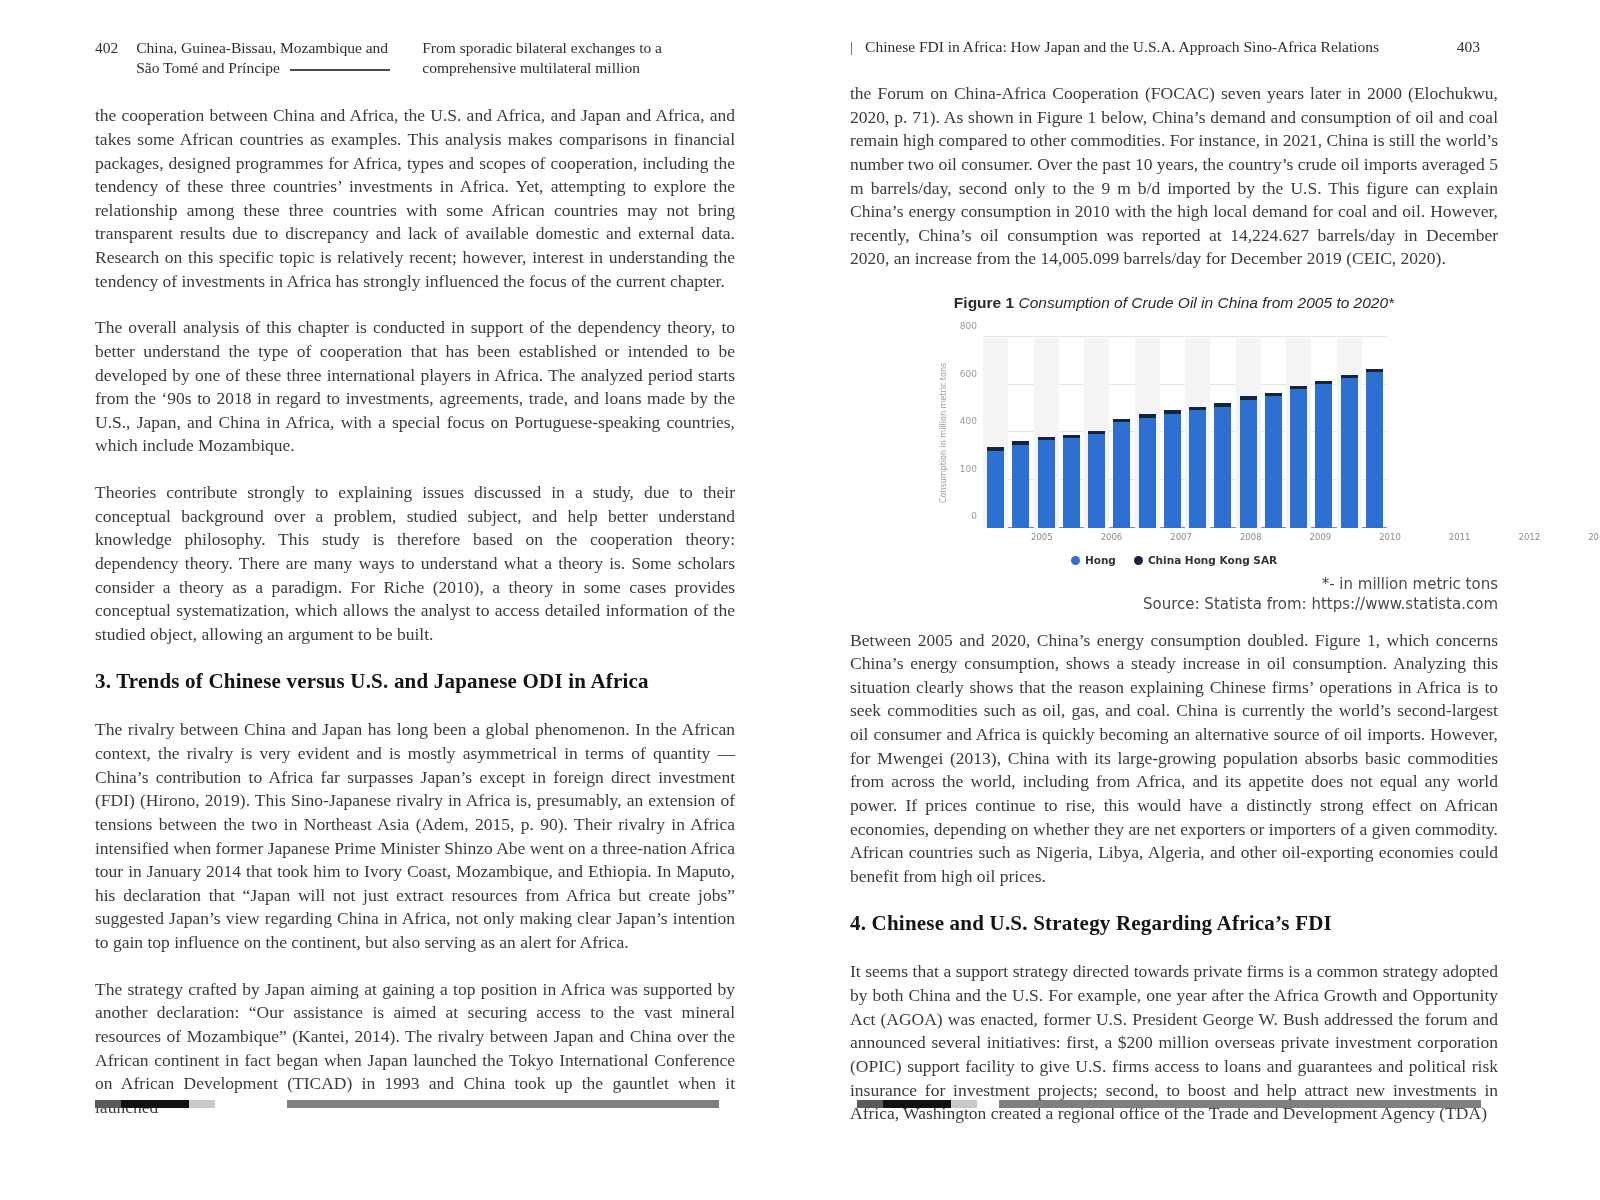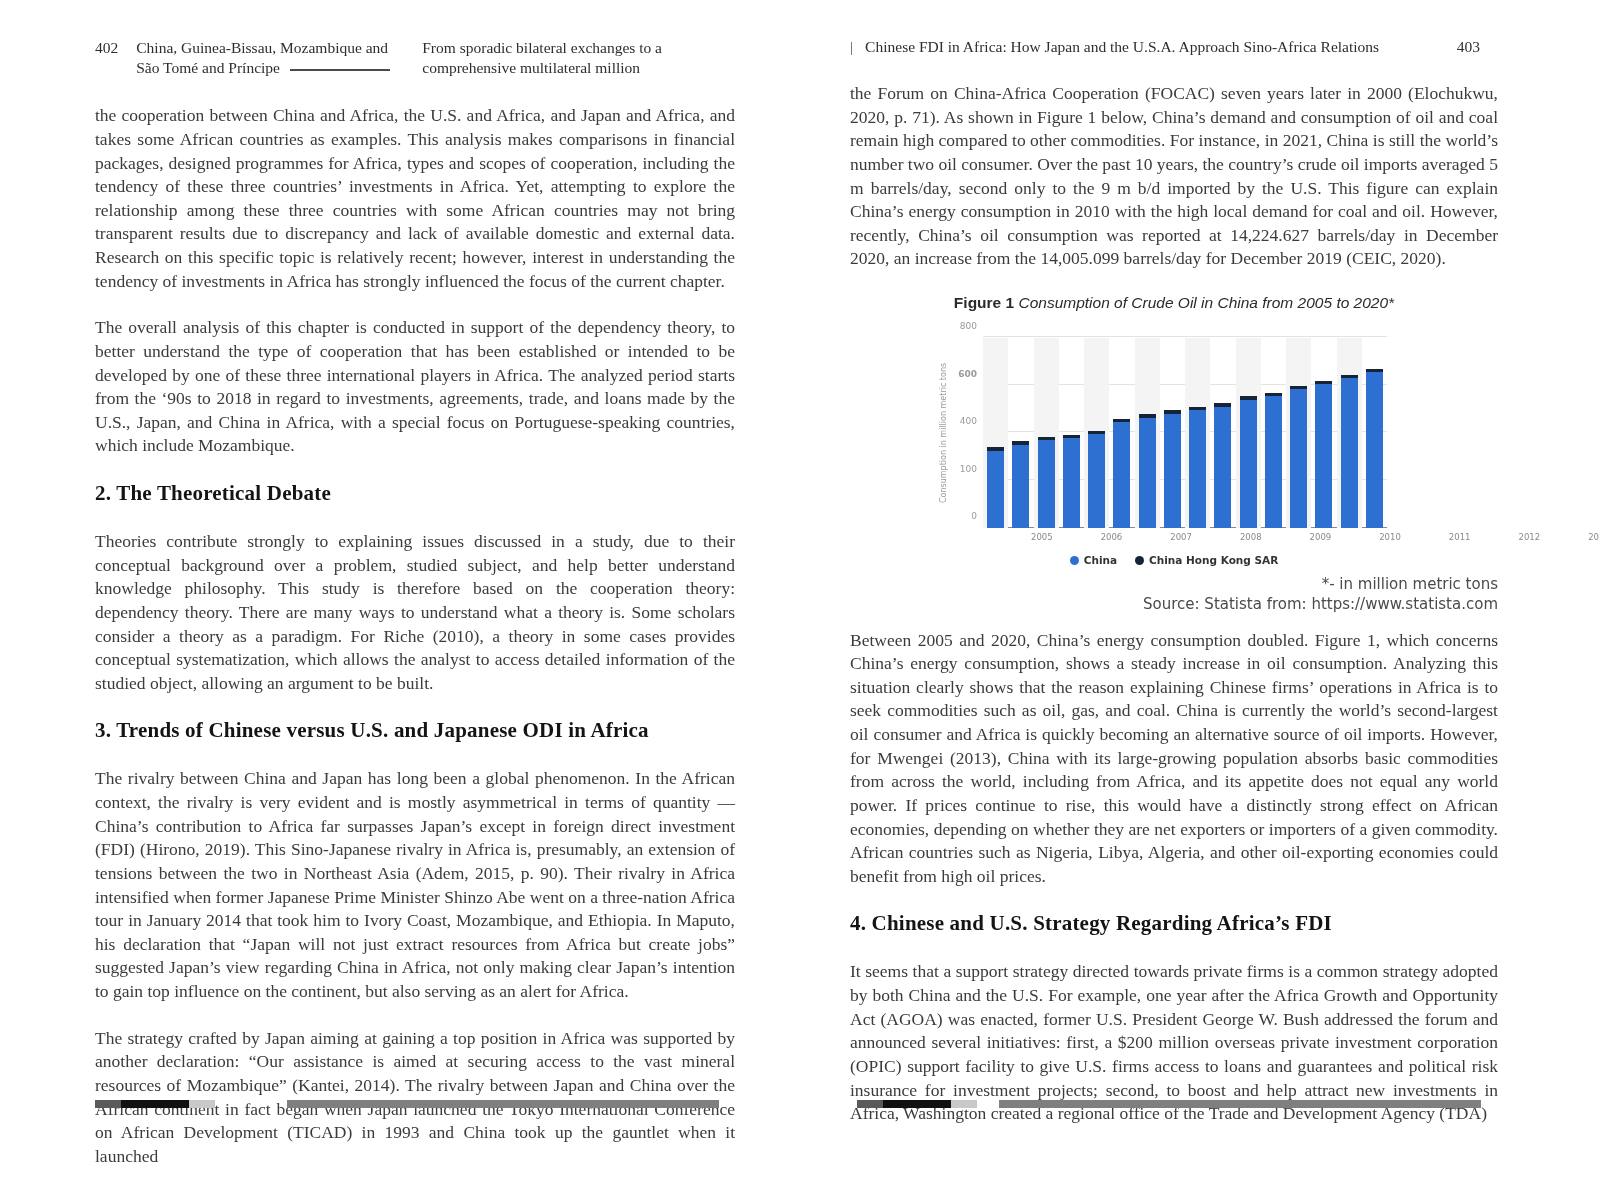--- a/index.html
+++ b/index.html
@@ -76,21 +76,20 @@
         </div>
         <div class="hdr-sub">
           <div>From sporadic bilateral exchanges to a</div>
           <div>comprehensive multilateral million</div>
         </div>
       </div>
 
       <p class="para">the cooperation between China and Africa, the U.S. and Africa, and Japan and Africa, and takes some African countries as examples. This analysis makes comparisons in financial packages, designed programmes for Africa, types and scopes of cooperation, including the tendency of these three countries’ investments in Africa. Yet, attempting to explore the relationship among these three countries with some African countries may not bring transparent results due to discrepancy and lack of available domestic and external data. Research on this specific topic is relatively recent; however, interest in understanding the tendency of investments in Africa has strongly influenced the focus of the current chapter.</p>
       <p class="para">The overall analysis of this chapter is conducted in support of the dependency theory, to better understand the type of cooperation that has been established or intended to be developed by one of these three international players in Africa. The analyzed period starts from the ‘90s to 2018 in regard to investments, agreements, trade, and loans made by the U.S., Japan, and China in Africa, with a special focus on Portuguese-speaking countries, which include Mozambique.</p>
 
-      <h2 class="sec-heading">2. The Theoretical Debate</h2>
       <p class="para">Theories contribute strongly to explaining issues discussed in a study, due to their conceptual background over a problem, studied subject, and help better understand knowledge philosophy. This study is therefore based on the cooperation theory: dependency theory. There are many ways to understand what a theory is. Some scholars consider a theory as a paradigm. For Riche (2010), a theory in some cases provides conceptual systematization, which allows the analyst to access detailed information of the studied object, allowing an argument to be built.</p>
 
       <h2 class="sec-heading">3. Trends of Chinese versus U.S. and Japanese ODI in Africa</h2>
       <p class="para">The rivalry between China and Japan has long been a global phenomenon. In the African context, the rivalry is very evident and is mostly asymmetrical in terms of quantity — China’s contribution to Africa far surpasses Japan’s except in foreign direct investment (FDI) (Hirono, 2019). This Sino-Japanese rivalry in Africa is, presumably, an extension of tensions between the two in Northeast Asia (Adem, 2015, p. 90). Their rivalry in Africa intensified when former Japanese Prime Minister Shinzo Abe went on a three-nation Africa tour in January 2014 that took him to Ivory Coast, Mozambique, and Ethiopia. In Maputo, his declaration that “Japan will not just extract resources from Africa but create jobs” suggested Japan’s view regarding China in Africa, not only making clear Japan’s intention to gain top influence on the continent, but also serving as an alert for Africa.</p>
       <p class="para">The strategy crafted by Japan aiming at gaining a top position in Africa was supported by another declaration: “Our assistance is aimed at securing access to the vast mineral resources of Mozambique” (Kantei, 2014). The rivalry between Japan and China over the African continent in fact began when Japan launched the Tokyo International Conference on African Development (TICAD) in 1993 and China took up the gauntlet when it launched</p>
     </div>
 
     <div class="footer-bars">
       <div class="seg-bar">
         <div class="seg-dark"></div>
@@ -119,21 +118,21 @@
           <span class="cap-text">Consumption of Crude Oil in China from 2005 to 2020*</span>
         </div>
 
         <div class="chart-box">
           <div class="chart-row">
             <div class="chart-ylabel">Consumption in million metric tons</div>
             <div class="chart-yaxis">
                 <span style="bottom: 7px;">0</span>
                 <span style="bottom: 54.5px;">100</span>
                 <span style="bottom: 102px;">400</span>
-                <span style="bottom: 149.5px; font-weight: bold;">600</span>
+                <span style="bottom: 149.5px;">600</span>
                 <span style="bottom: 197px;">800</span>
               </div>
             <div class="chart-plot">
                 <div class="grid-line" style="bottom: 47.5px;"></div>
                 <div class="grid-line" style="bottom: 95px;"></div>
                 <div class="grid-line" style="bottom: 142.5px;"></div>
                 <div class="grid-line" style="bottom: 190px;"></div>
                 <div class="bar-slot" style="background: rgb(244, 244, 244);">
                   <div class="bar-stack">
                     <div class="seg" style="height: 3.5625px; background: rgb(22, 36, 58);"></div>
@@ -246,21 +245,21 @@
               <span>2015</span>
               <span>2016</span>
               <span>2017</span>
               <span>2018</span>
               <span>2019</span>
               <span>2020</span>
             </div>
           <div class="chart-legend">
               <div class="legend-item">
                 <span class="legend-dot" style="background: rgb(46, 111, 210);"></span>
-                <span>China</span>
+                <span>Hong</span>
               </div>
               <div class="legend-item">
                 <span class="legend-dot" style="background: rgb(22, 36, 58);"></span>
                 <span>China Hong Kong SAR</span>
               </div>
             </div>
         </div>
 
         <div class="fig-notes">
           <div>*- in million metric tons</div>

